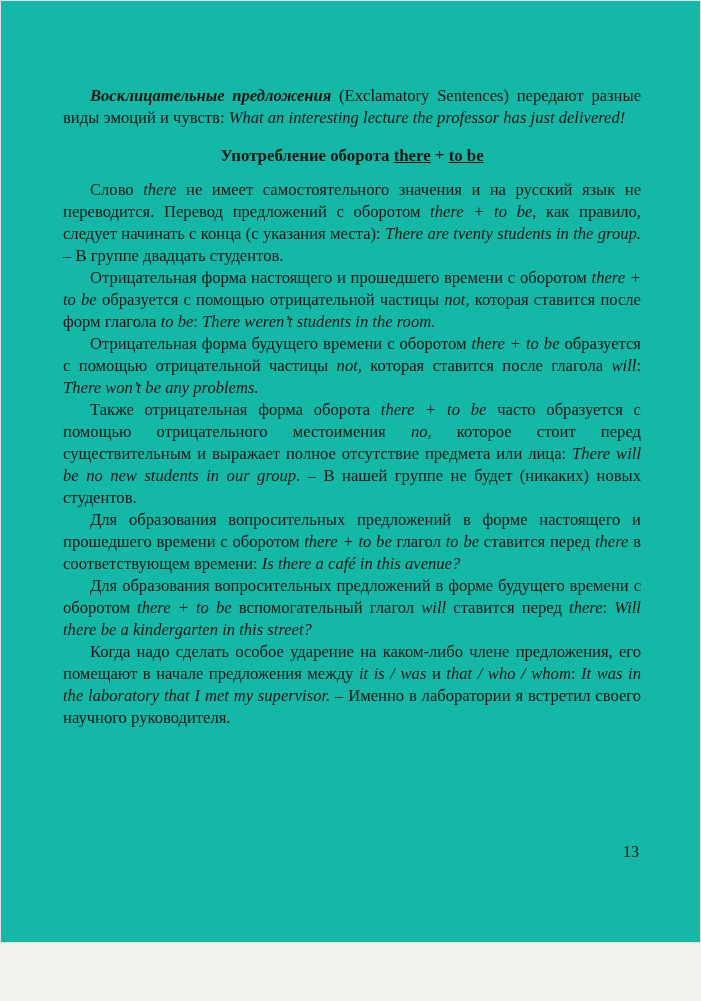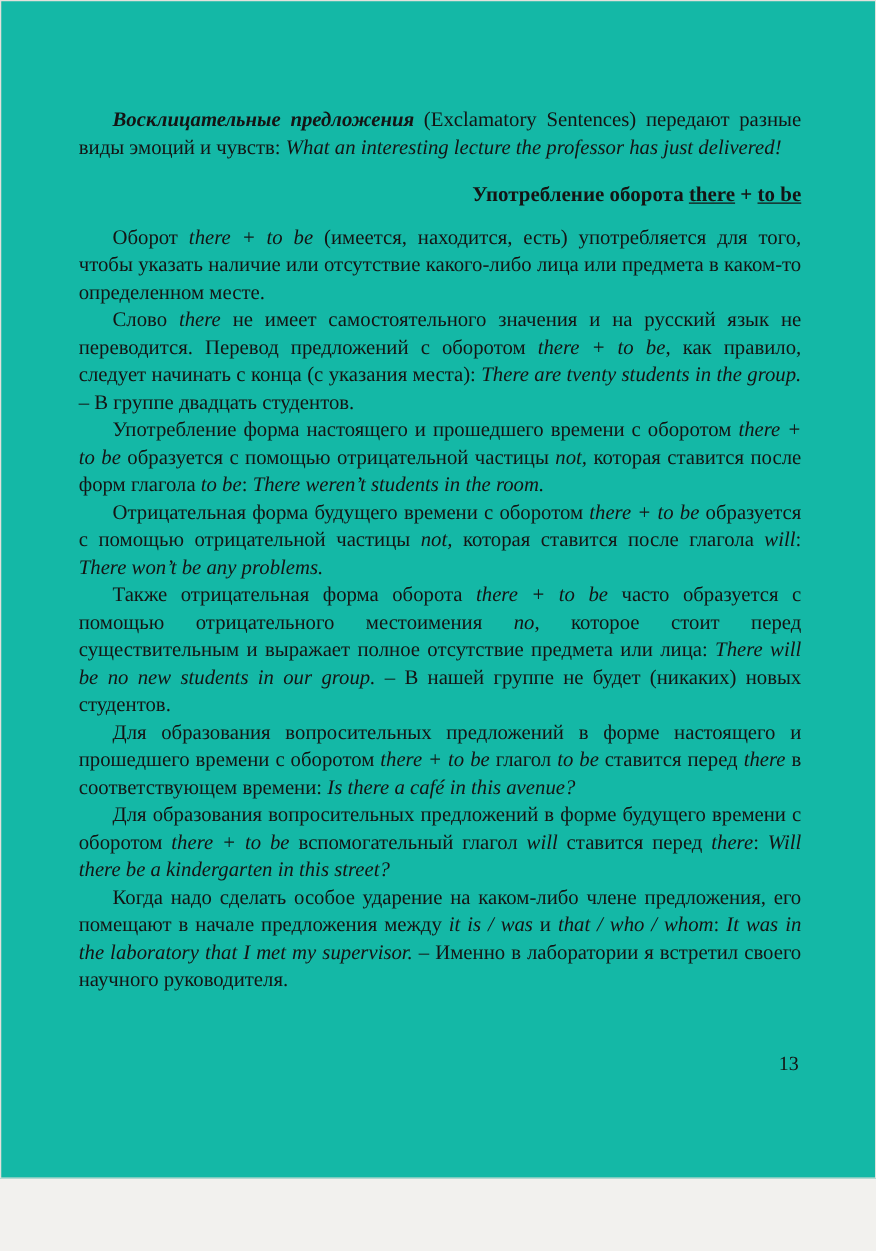--- a/index.html
+++ b/index.html
@@ -28,21 +28,21 @@
     font-size: 16.6px;
     line-height: 22px;
     text-align: justify;
     text-indent: 27px;
     margin: 0;
   }
   .heading {
     font-size: 16.8px;
     line-height: 22px;
     font-weight: bold;
-    text-align: right;
+    text-align: center;
     text-indent: 0;
     margin: 16px 0 12px 0;
   }
   .b { font-weight: bold; }
   .i { font-style: italic; }
   .u { text-decoration: underline; }
   .page-number {
     position: absolute;
     right: 61px;
     bottom: 80px;
@@ -50,23 +50,22 @@
     line-height: 20px;
   }
 </style>
 </head>
 <body>
 
 <div class="page">
   <div class="content">
       <div class="paragraph"><span class="b i">Восклицательные предложения</span><span> (Exclamatory Sentences) передают разные виды эмоций и чувств: </span><span class="i">What an interesting lecture the professor has just delivered!</span></div>
       <div class="heading"><span>Употребление оборота </span><span class="u">there</span><span> + </span><span class="u">to be</span></div>
-      <div class="paragraph"><span>Оборот </span><span class="i">there + to be</span><span> (имеется, находится, есть) употребляется для того, чтобы указать наличие или отсутствие какого-либо лица или предмета в каком-то определенном месте.</span></div>
       <div class="paragraph"><span>Слово </span><span class="i">there</span><span> не имеет самостоятельного значения и на русский язык не переводится. Перевод предложений с оборотом </span><span class="i">there + to be</span><span>, как правило, следует начинать с конца (с указания места): </span><span class="i">There are tventy students in the group.</span><span> – В группе двадцать студентов.</span></div>
-      <div class="paragraph"><span>Употребление форма настоящего и прошедшего времени с оборотом </span><span class="i">there + to be</span><span> образуется с помощью отрицательной частицы </span><span class="i">not,</span><span> которая ставится после форм глагола </span><span class="i">to be</span><span>: </span><span class="i">There weren’t students in the room.</span></div>
+      <div class="paragraph"><span>Отрицательная форма настоящего и прошедшего времени с оборотом </span><span class="i">there + to be</span><span> образуется с помощью отрицательной частицы </span><span class="i">not,</span><span> которая ставится после форм глагола </span><span class="i">to be</span><span>: </span><span class="i">There weren’t students in the room.</span></div>
       <div class="paragraph"><span>Отрицательная форма будущего времени с оборотом </span><span class="i">there + to be</span><span> образуется с помощью отрицательной частицы </span><span class="i">not,</span><span> которая ставится после глагола </span><span class="i">will</span><span>: </span><span class="i">There won’t be any problems.</span></div>
       <div class="paragraph"><span>Также отрицательная форма оборота </span><span class="i">there + to be</span><span> часто образуется с помощью отрицательного местоимения </span><span class="i">no</span><span>, которое стоит перед существительным и выражает полное отсутствие предмета или лица: </span><span class="i">There will be no new students in our group.</span><span> – В нашей группе не будет (никаких) новых студентов.</span></div>
       <div class="paragraph"><span>Для образования вопросительных предложений в форме настоящего и прошедшего времени с оборотом </span><span class="i">there + to be</span><span> глагол </span><span class="i">to be</span><span> ставится перед </span><span class="i">there</span><span> в соответствующем времени: </span><span class="i">Is there a café in this avenue?</span></div>
       <div class="paragraph"><span>Для образования вопросительных предложений в форме будущего времени с оборотом </span><span class="i">there + to be</span><span> вспомогательный глагол </span><span class="i">will</span><span> ставится перед </span><span class="i">there</span><span>: </span><span class="i">Will there be a kindergarten in this street?</span></div>
       <div class="paragraph"><span>Когда надо сделать особое ударение на каком-либо члене предложения, его помещают в начале предложения между </span><span class="i">it is / was</span><span> и </span><span class="i">that / who / whom</span><span>: </span><span class="i">It was in the laboratory that I met my supervisor.</span><span> – Именно в лаборатории я встретил своего научного руководителя.</span></div>
     </div>
   <div class="page-number">13</div>
 </div>
 
 </body></html>

